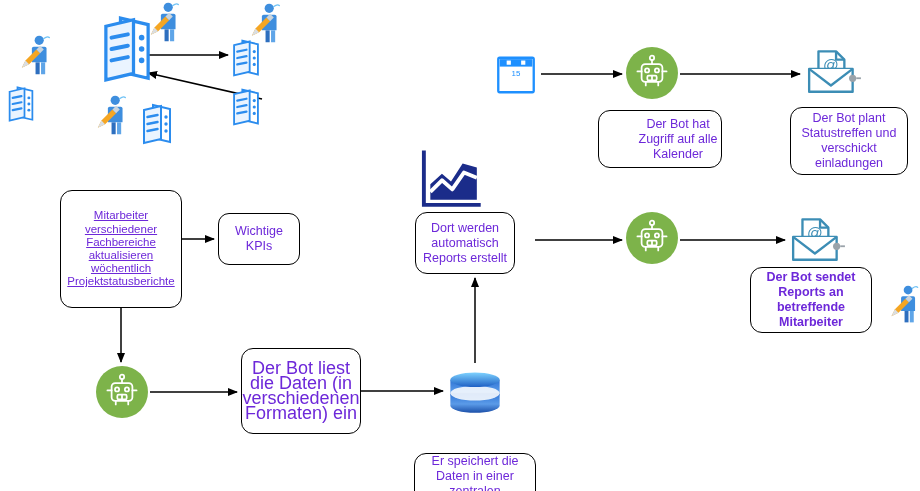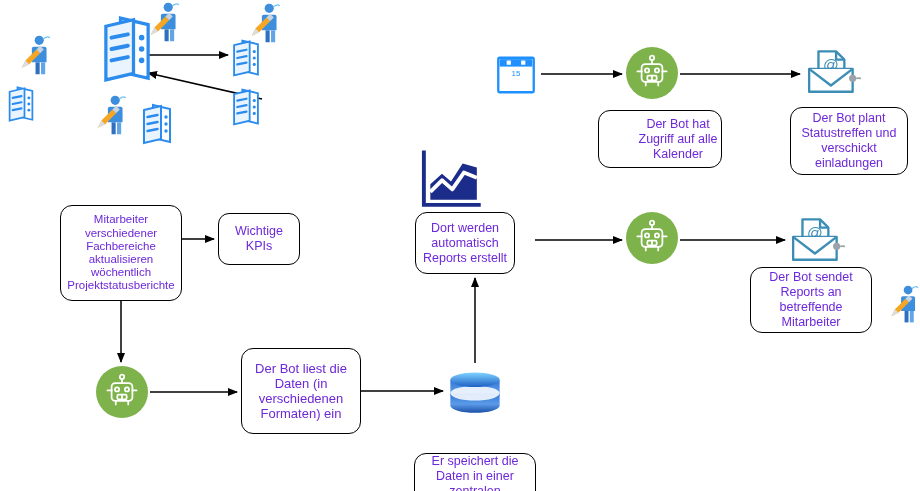--- a/index.html
+++ b/index.html
@@ -335,23 +335,23 @@
           <g>
             <path d="M46 36 L22 60 L14 76 L30 68 L54 44 Z" fill="#F5A623"></path>
             <path d="M46 36 L54 44 L62 36 L54 28 Z" fill="#C9D4DE"></path>
             <path d="M14 76 L22 60 L30 68 Z" fill="#D9DEE3"></path>
           </g>
           <path d="M62 12 q8 -6 12 -2" stroke="#6FC2F5" stroke-width="3" fill="none" stroke-linecap="round"></path>
         </svg>
       </div>
     </div>
   <div id="node-layer">
-      <div class="node" style="left: 60px; top: 205px; width: 122px; height: 96px; font-size: 11.5px; line-height: 13.2px;">Mitarbeiter verschiedener Fachbereiche aktualisieren wöchentlich Projektstatusberichte</div>
+      <div class="node" style="left: 60px; top: 190px; width: 122px; height: 118px; font-size: 11.5px; line-height: 13.2px; text-decoration: underline;">Mitarbeiter verschiedener Fachbereiche aktualisieren wöchentlich Projektstatusberichte</div>
       <div class="node" style="left: 218px; top: 213px; width: 82px; height: 52px; font-size: 12.5px; line-height: 14.6px; border-radius: 11px;">Wichtige KPIs</div>
-      <div class="node" style="left: 241px; top: 348px; width: 120px; height: 86px; font-size: 13px; line-height: 15px;">Der Bot liest die Daten (in verschiedenen Formaten) ein</div>
+      <div class="node" style="left: 241px; top: 348px; width: 120px; height: 86px; font-size: 18px; line-height: 15px;">Der Bot liest die Daten (in verschiedenen Formaten) ein</div>
       <div class="node" style="left: 414px; top: 429px; width: 122px; height: 62px; font-size: 12.5px; line-height: 15px; margin-top: 24px;">Er speichert die Daten in einer zentralen Datenbank</div>
       <div class="node" style="left: 415px; top: 212px; width: 100px; height: 62px; font-size: 12.5px; line-height: 15px;">Dort werden automatisch Reports erstellt</div>
       <div class="node" style="left: 598px; top: 110px; width: 124px; height: 58px; font-size: 12.5px; line-height: 15px; padding-left: 39px;">Der Bot hat Zugriff auf alle Kalender</div>
       <div class="node" style="left: 790px; top: 107px; width: 118px; height: 68px; font-size: 12.5px; line-height: 15px;">Der Bot plant Statustreffen und verschickt einladungen</div>
-      <div class="node" style="left: 750px; top: 267px; width: 122px; height: 66px; font-size: 12.5px; line-height: 15px;">Der Bot sendet Reports an betreffende Mitarbeiter</div>
+      <div class="node" style="left: 750px; top: 267px; width: 122px; height: 66px; font-size: 12.5px; line-height: 15px; font-weight: bold;">Der Bot sendet Reports an betreffende Mitarbeiter</div>
     </div>
 
 </div>
 
 </body></html>

